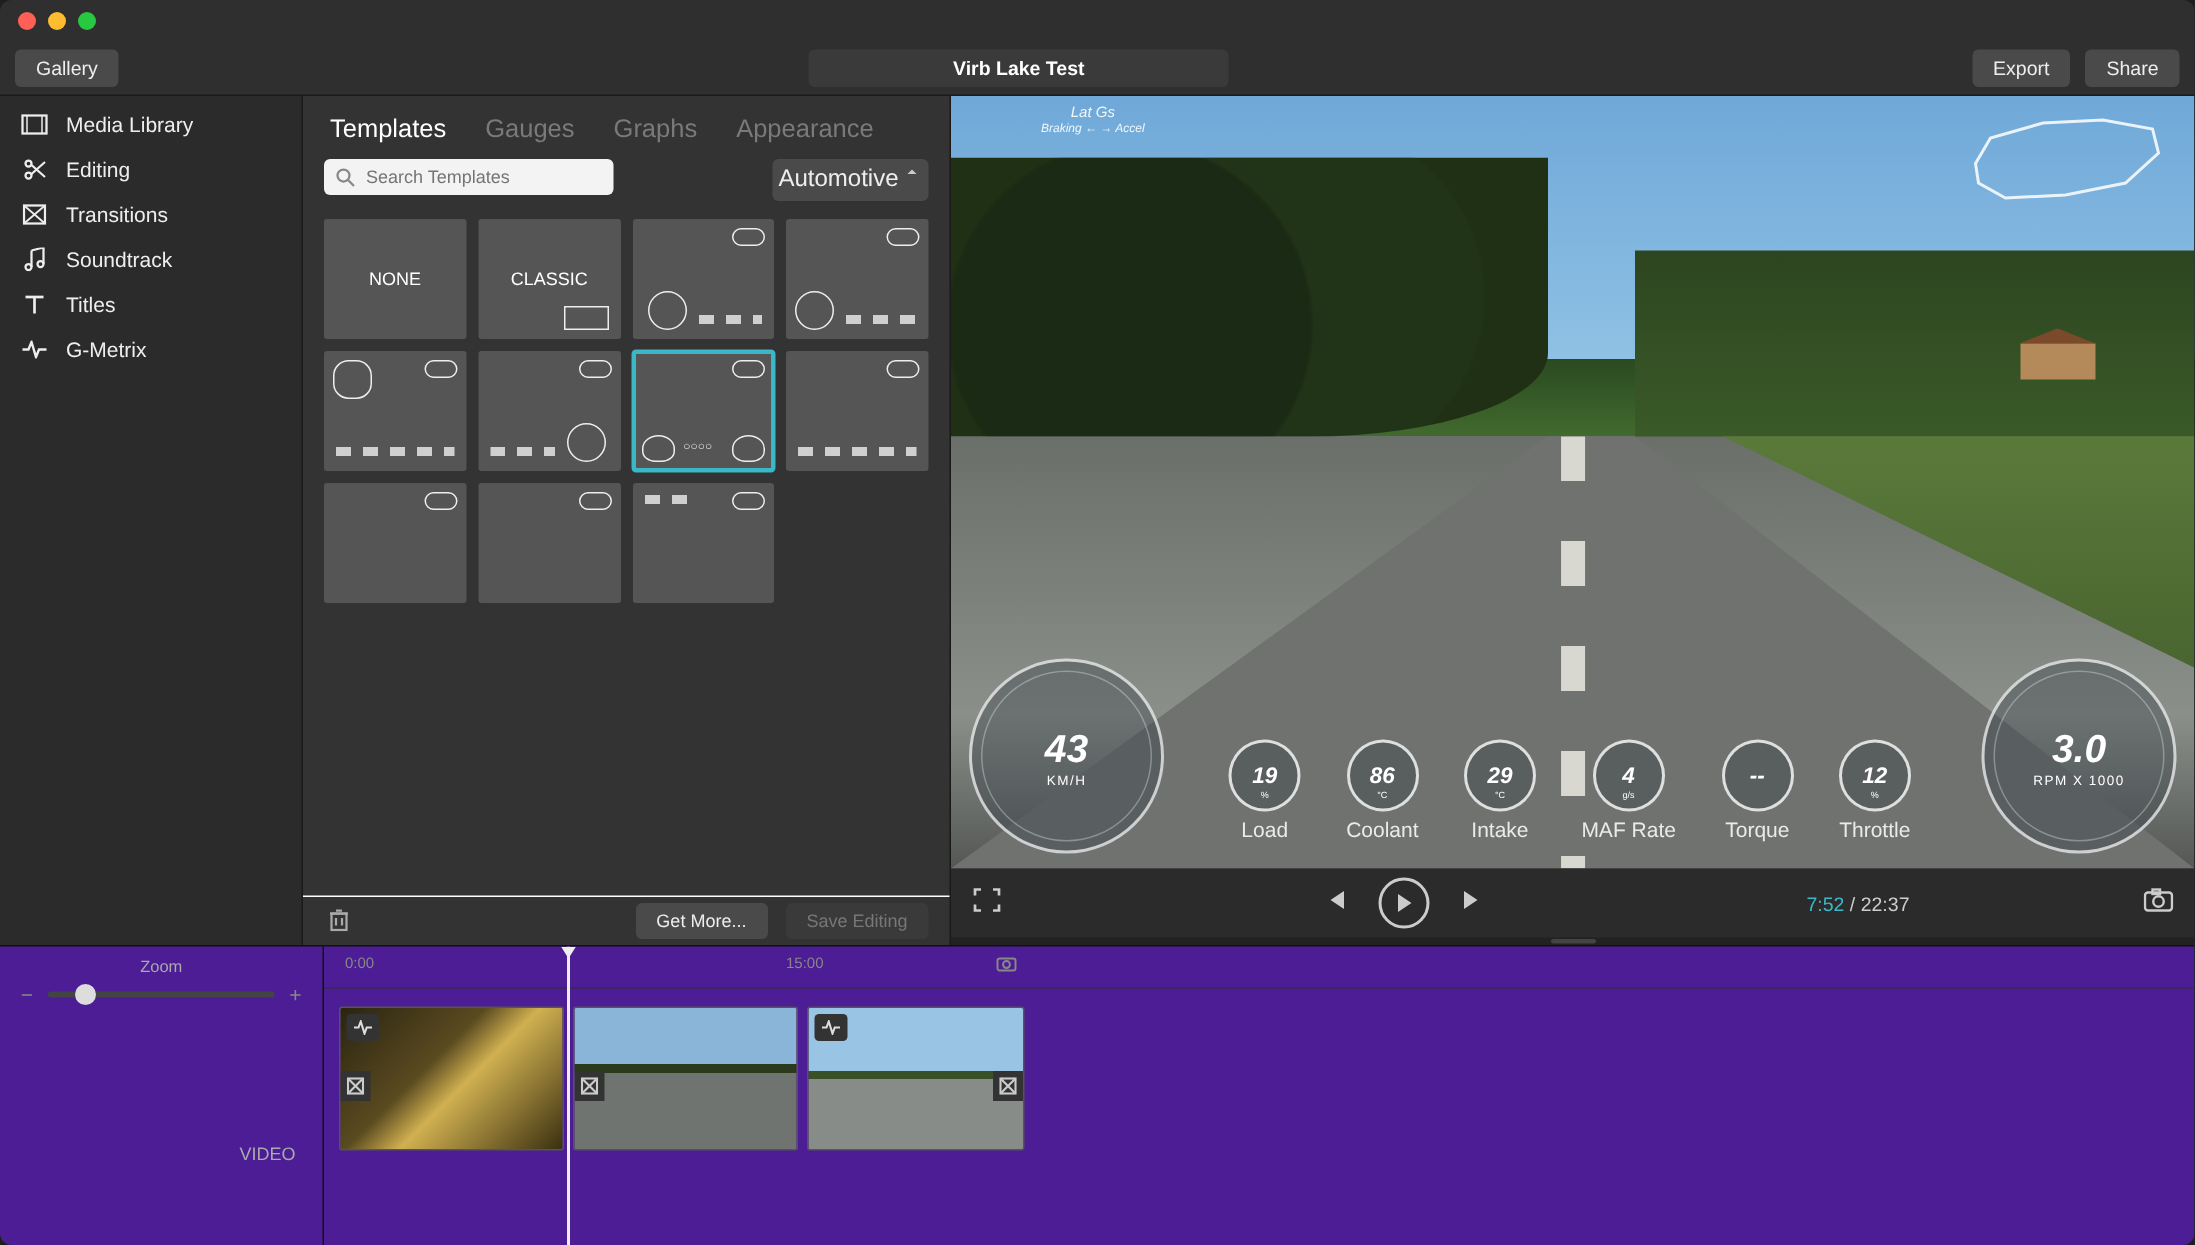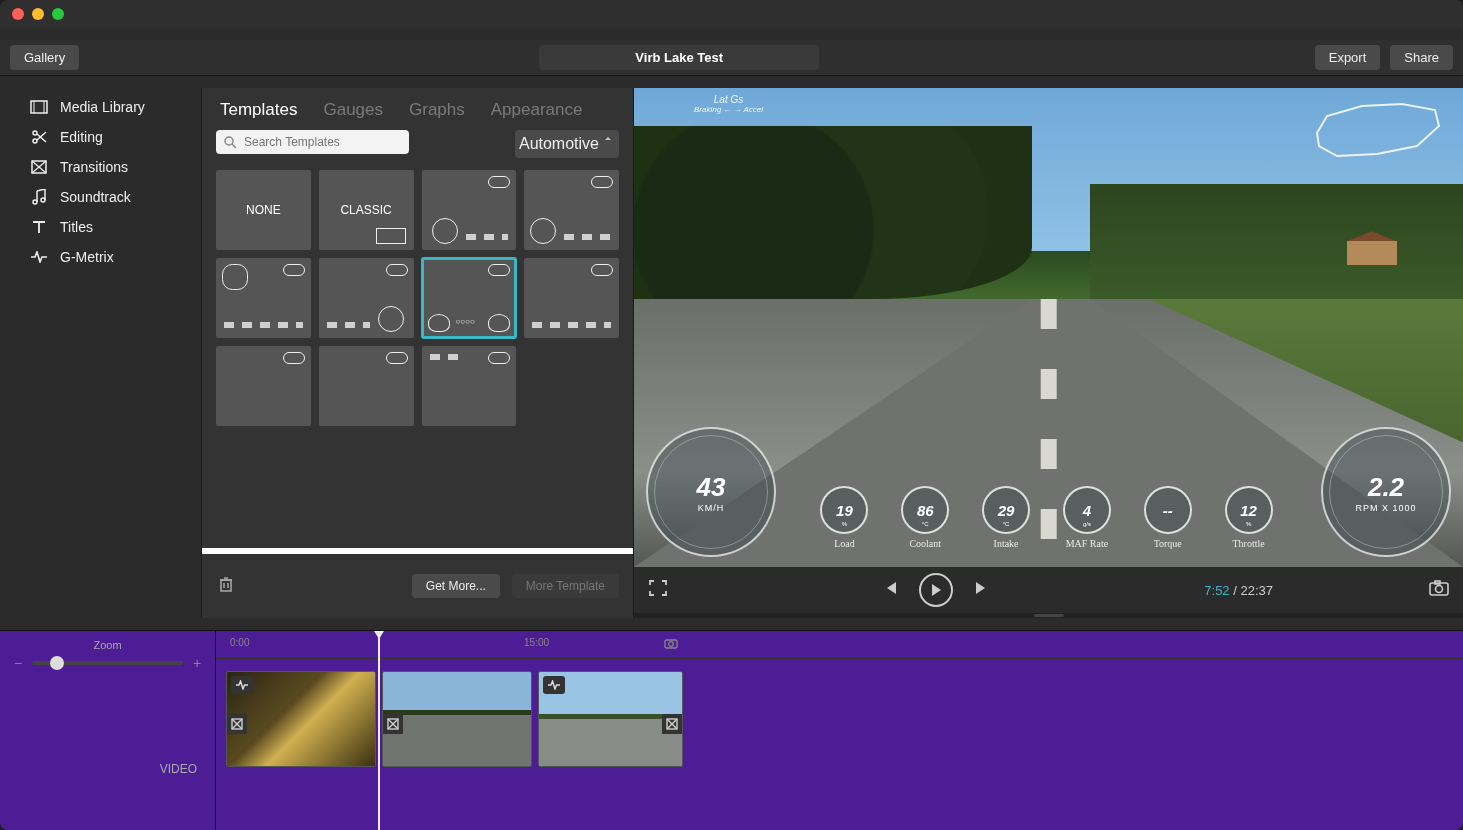--- a/index.html
+++ b/index.html
@@ -14,21 +14,20 @@
   
   .window {
     position: relative;
     width: 100%;
     height: 100%;
     background: #2b2b2b;
     border-radius: 8px;
     overflow: hidden;
     display: flex;
     flex-direction: column;
-    gap: 12px;
   }
   .titlebar {
     height: 28px;
     background: #2f2f2f;
     display: flex;
     align-items: center;
     padding: 0 12px;
     gap: 8px;
   }
   .traffic-light { width: 12px; height: 12px; border-radius: 50%; }
@@ -77,21 +76,21 @@
   .sidebar {
     width: 202px;
     background: #2b2b2b;
     border-right: 1px solid #1a1a1a;
     padding-top: 4px;
   }
   .side-item {
     display: flex;
     align-items: center;
     gap: 12px;
-    padding: 6px 30px;
+    padding: 6px 14px;
     font-size: 14px;
     color: #eee;
     cursor: pointer;
   }
   .side-item.active {
     background: #2c7fb0;
     color: #fff;
   }
   .side-icon { width: 18px; height: 18px; display:flex;align-items:center;justify-content:center; }
   .side-icon svg { stroke: currentColor; }
@@ -184,24 +183,24 @@
   }
   .template-card .mini-dashes {
     position:absolute; bottom:10px; left:8px; right:8px;
     height:6px;
     background:
       repeating-linear-gradient(90deg,#eee 0 10px,transparent 10px 18px);
     opacity: .8;
   }
   .bottom-actions {
     display:flex;
-    align-items:center;
+    align-items:flex-end;
     gap: 12px;
-    padding: 20px 14px;
-    border-top: 6px solid #ffffff;
+    padding: 4px 14px;
+    border-top: 1px solid #ffffff;
   }
   .bottom-actions .trash { color:#aaa; font-size:16px; cursor:pointer; width:20px; text-align:center;}
   .bottom-actions .spacer2 { flex:1; }
   .btn-sm { background:#4a4a4a; color:#eee; border:none; border-radius:4px; padding:5px 14px; font-size:12px; cursor:pointer;}
   .btn-sm.disabled { color:#777; background:#3a3a3a; cursor:default; }
 
   
   .preview {
     flex: 1;
     background: #222;
@@ -277,21 +276,21 @@
     display:flex; flex-direction:column; align-items:center; gap:4px;
   }
   .sg-ring {
     width:48px;height:48px;border:2px solid rgba(255,255,255,.8);border-radius:50%;
     display:flex;align-items:center;justify-content:center;
     color:#fff;font-size:15px;font-weight:600;font-style:italic;
     background: rgba(40,50,60,.3);
     position:relative;
   }
   .sg-ring .unit{position:absolute;bottom:5px;font-size:6px;font-weight:400;font-style:normal;}
-  .sg-lbl { font-size:10px; color:rgba(255,255,255,.85);font-family:Liberation Serif, serif; }
+  .sg-lbl { font-size:14px; color:rgba(255,255,255,.85); }
   .latgs {
     position:absolute; top:6px; left:60px;
     color:rgba(255,255,255,.9); font-size:10px; font-style:italic;
     text-align:center;
   }
   .latgs .sub { font-size:8px; }
   .track-outline {
     position:absolute; top:10px; right:16px;
     width:140px; height:70px;
   }
@@ -512,21 +511,21 @@
       <div class="bottom-actions">
         <span class="trash"><svg width="14" height="16" viewBox="0 0 14 16" fill="none" stroke="#aaa" stroke-width="1.5">
               <rect x="2" y="4" width="10" height="11"></rect>
               <line x1="1" y1="4" x2="13" y2="4"></line>
               <line x1="5" y1="2" x2="9" y2="2"></line>
               <line x1="5" y1="7" x2="5" y2="12"></line>
               <line x1="9" y1="7" x2="9" y2="12"></line>
             </svg></span>
         <div class="spacer2"></div>
         <button class="btn-sm">Get More...</button>
-        <button class="btn-sm disabled">More Template</button>
+        <button class="btn-sm disabled">Save Editing</button>
       </div>
     </div>
 
     <div class="preview">
       <div class="video-area">
         <div class="treeband-left"></div>
         <div class="treeband-right"></div>
         <div class="house"></div>
         <div class="road"></div>
         <div class="grass-right"></div>
@@ -540,21 +539,21 @@
           <svg width="140" height="70" viewBox="0 0 140 70">
               <path d="M10 35 L20 18 L55 8 L95 6 L128 12 L132 28 L110 48 L70 56 L30 58 L12 48 Z"></path>
             </svg>
         </div>
 
         <div class="gauge-big left">
           <div class="val">43</div>
           <div class="lbl">KM/H</div>
         </div>
         <div class="gauge-big right">
-          <div class="val">2.2</div>
+          <div class="val">3.0</div>
           <div class="lbl">RPM X 1000</div>
         </div>
 
         <div class="small-gauges">
           <div class="sg">
               <div class="sg-ring">
                 <span>19</span>
                 <span class="unit">%</span>
               </div>
               <div class="sg-lbl">Load</div>

